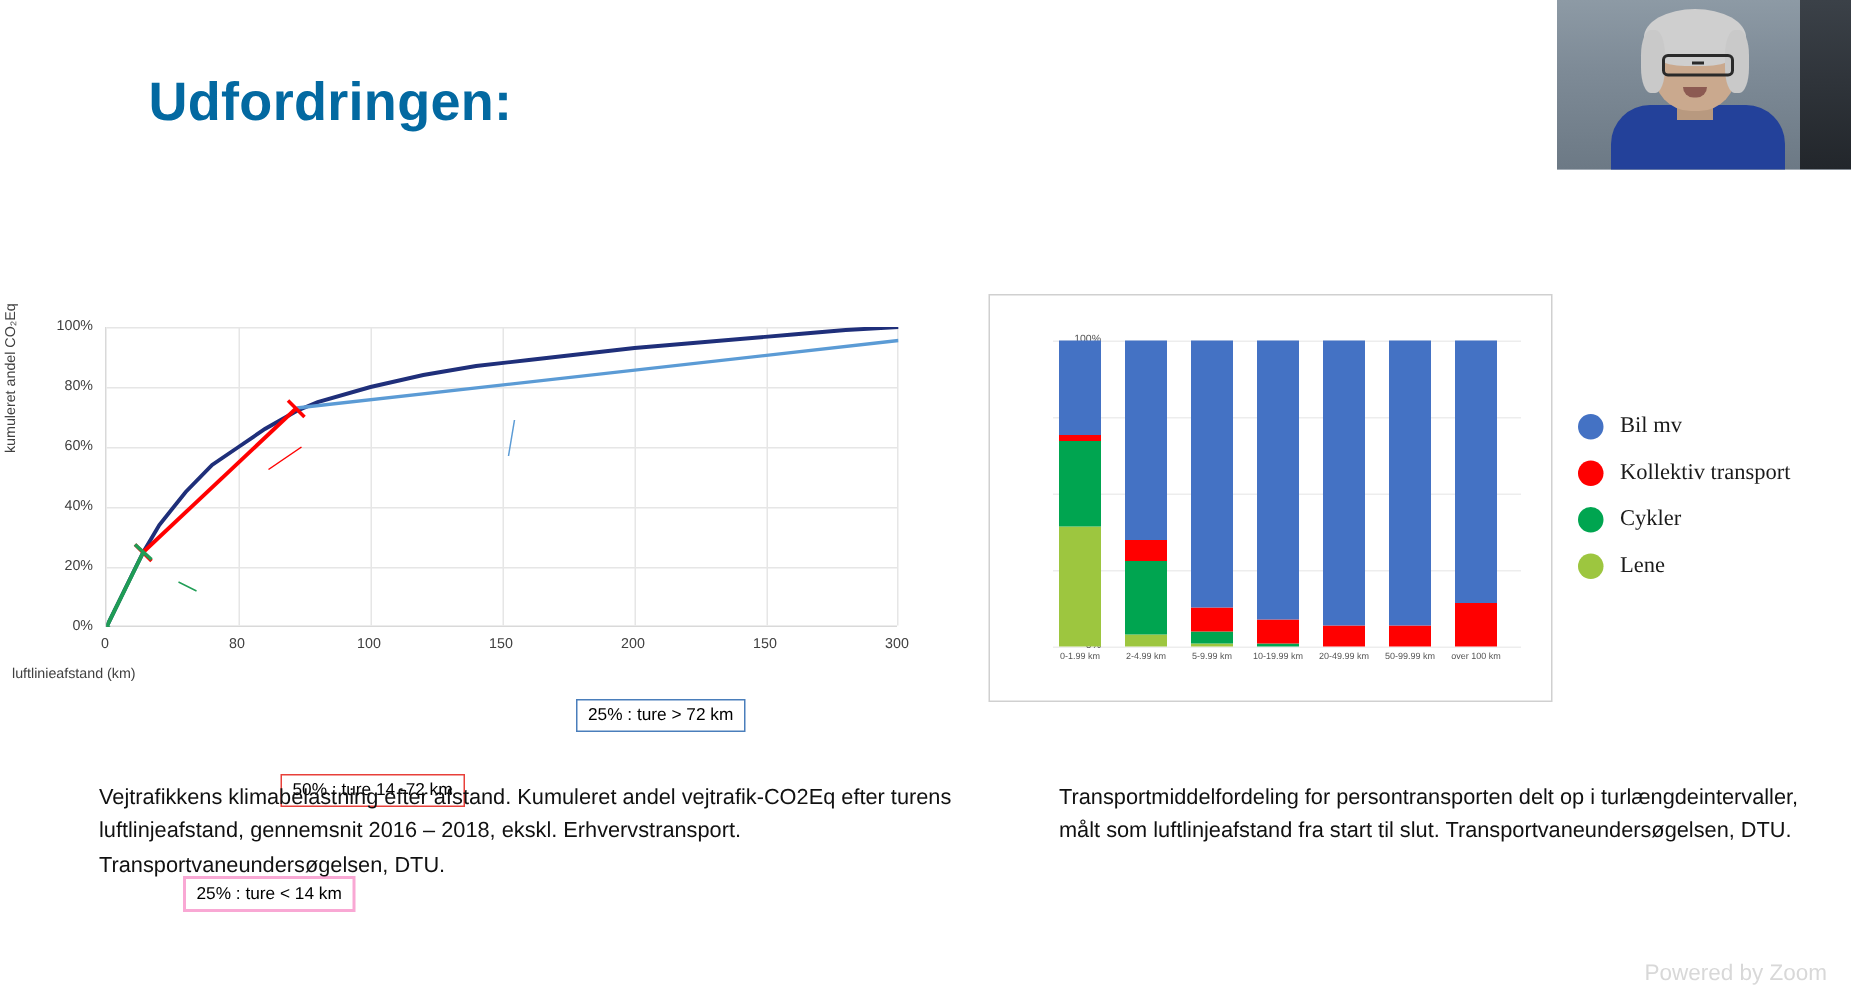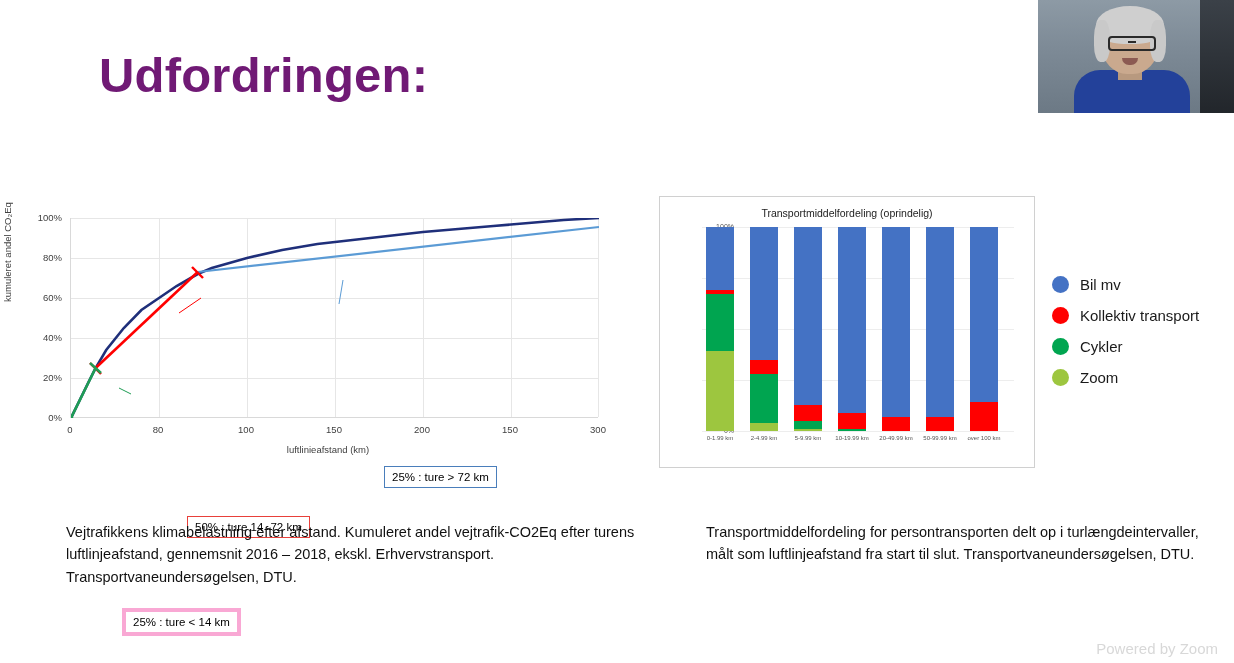--- a/index.html
+++ b/index.html
@@ -5,21 +5,21 @@
   html,body{margin:0;padding:0;}
   body{
     width:1234px;height:663px;position:relative;overflow:hidden;
     background:#ffffff;
     font-family:"Liberation Sans", sans-serif;
     color:#000;
   }
   
   .slide-title{
     position:absolute;left:99px;top:47px;
-    font-size:49px;font-weight:bold;color:#701a75;letter-spacing:0.2px;
+    font-size:36px;font-weight:bold;color:#0369a1;letter-spacing:0.2px;
   }
   
   .video-tile{
     position:absolute;right:0;top:0;width:196px;height:113px;
     background:#6f7d8c;overflow:hidden;
   }
   .video-bg{
     position:absolute;inset:0;
     background:linear-gradient(180deg,#8d9aa5 0%,#7e8b97 40%,#6c7985 100%);
   }
@@ -83,33 +83,33 @@
   .gl-v{position:absolute;top:0;bottom:0;width:1px;background:#e6e6e6;}
   .ytick-l{
     position:absolute;width:52px;text-align:right;font-size:9.5px;color:#404040;
     transform:translateY(-6px);
   }
   .xtick-l{
     position:absolute;font-size:9.5px;color:#404040;text-align:center;width:40px;
     transform:translateX(-20px);
   }
   .axis-title-x{
-    position:absolute;left:0;right:0;top:262px;text-align:center;font-size:9.5px;color:#404040;
+    position:absolute;left:0;right:0;top:262px;text-align:left;font-size:9.5px;color:#404040;
   }
   .axis-title-y{
     position:absolute;left:-6px;top:120px;font-size:9.5px;color:#404040;
     transform:rotate(-90deg);transform-origin:left top;white-space:nowrap;
   }
   .callout{
     position:absolute;font-size:11.5px;padding:4px 7px;background:#fff;box-sizing:border-box;
     white-space:nowrap;
   }
   .callout.blue{border:1px solid #4a7ebb;color:#000;}
   .callout.red{border:1px solid #e8403a;color:#000;}
-  .callout.green{border:4px solid #f9a8d4;color:#000;margin-top:24px;}
+  .callout.green{border:2px solid #f9a8d4;color:#000;}
   
   .chart-right{
     position:absolute;left:659px;top:196px;width:376px;height:272px;
     background:#fff;border:1px solid #d0d0d0;box-sizing:border-box;
   }
   .chart-right .c-title{
     position:absolute;left:0;right:0;top:10px;text-align:center;font-size:10.5px;color:#222;
   }
   .plot-right{
     position:absolute;left:42px;top:30px;width:312px;height:204px;
@@ -122,21 +122,21 @@
     position:absolute;width:34px;text-align:right;font-size:7px;color:#555;
     transform:translateY(-4px);left:-2px;
   }
   .xtick-r{
     position:absolute;font-size:6px;color:#555;text-align:center;width:46px;
     transform:translateX(-23px);top:208px;
   }
   .rgrid{position:absolute;left:0;right:0;height:1px;background:#ededed;}
   
   .legend{
-    position:absolute;left:1052px;top:276px;
+    position:absolute;left:1052px;top:276px;font-family:Liberation Serif, serif;
   }
   .legend-row{
     display:flex;align-items:center;margin-bottom:14px;
   }
   .legend-dot{
     width:17px;height:17px;border-radius:50%;margin-right:11px;flex:0 0 auto;
   }
   .legend-label{font-size:15px;color:#1a1a1a;}
   
   .caption{
@@ -219,21 +219,20 @@
       <line x1="60" y1="176" x2="48" y2="170" stroke="#1f9d55" stroke-width="1"></line>
     </svg>
   </div>
 
   <div class="callout blue" style="left:376px;top:284px;">25% : ture &gt; 72 km</div>
   <div class="callout red" style="left:179px;top:334px;">50% : ture 14 -72 km</div>
   <div class="callout green" style="left:114px;top:402px;">25% : ture &lt; 14 km</div>
 </div>
 
 <div class="chart-right">
-  <div class="c-title">Transportmiddelfordeling (oprindelig)</div>
 
   <div class="plot-right">
     <div class="rgrid" style="top:0;"></div>
     <div class="rgrid" style="top:51px;"></div>
     <div class="rgrid" style="top:102px;"></div>
     <div class="rgrid" style="top:153px;"></div>
     <div class="rgrid" style="top:204px;"></div>
 
     <div class="ytick-r" style="top:0;">100%</div>
     <div class="ytick-r" style="top:51px;">75%</div>
@@ -295,20 +294,20 @@
   <div class="legend-row">
     <span class="legend-dot" style="background:#ff0000;"></span>
     <span class="legend-label">Kollektiv transport</span>
   </div>
   <div class="legend-row">
     <span class="legend-dot" style="background:#00a550;"></span>
     <span class="legend-label">Cykler</span>
   </div>
   <div class="legend-row">
     <span class="legend-dot" style="background:#9dc63f;"></span>
-    <span class="legend-label">Zoom</span>
+    <span class="legend-label">Lene</span>
   </div>
 </div>
 
 <div class="caption caption-left">Vejtrafikkens klimabelastning efter afstand. Kumuleret andel vejtrafik-CO2Eq efter turens luftlinjeafstand, gennemsnit 2016 – 2018, ekskl. Erhvervstransport. Transportvaneundersøgelsen, DTU.</div>
 <div class="caption caption-right">Transportmiddelfordeling for persontransporten delt op i turlængdeintervaller, målt som luftlinjeafstand fra start til slut. Transportvaneundersøgelsen, DTU.</div>
 
 <div class="powered">Powered by Zoom</div>
 
 </body></html>

